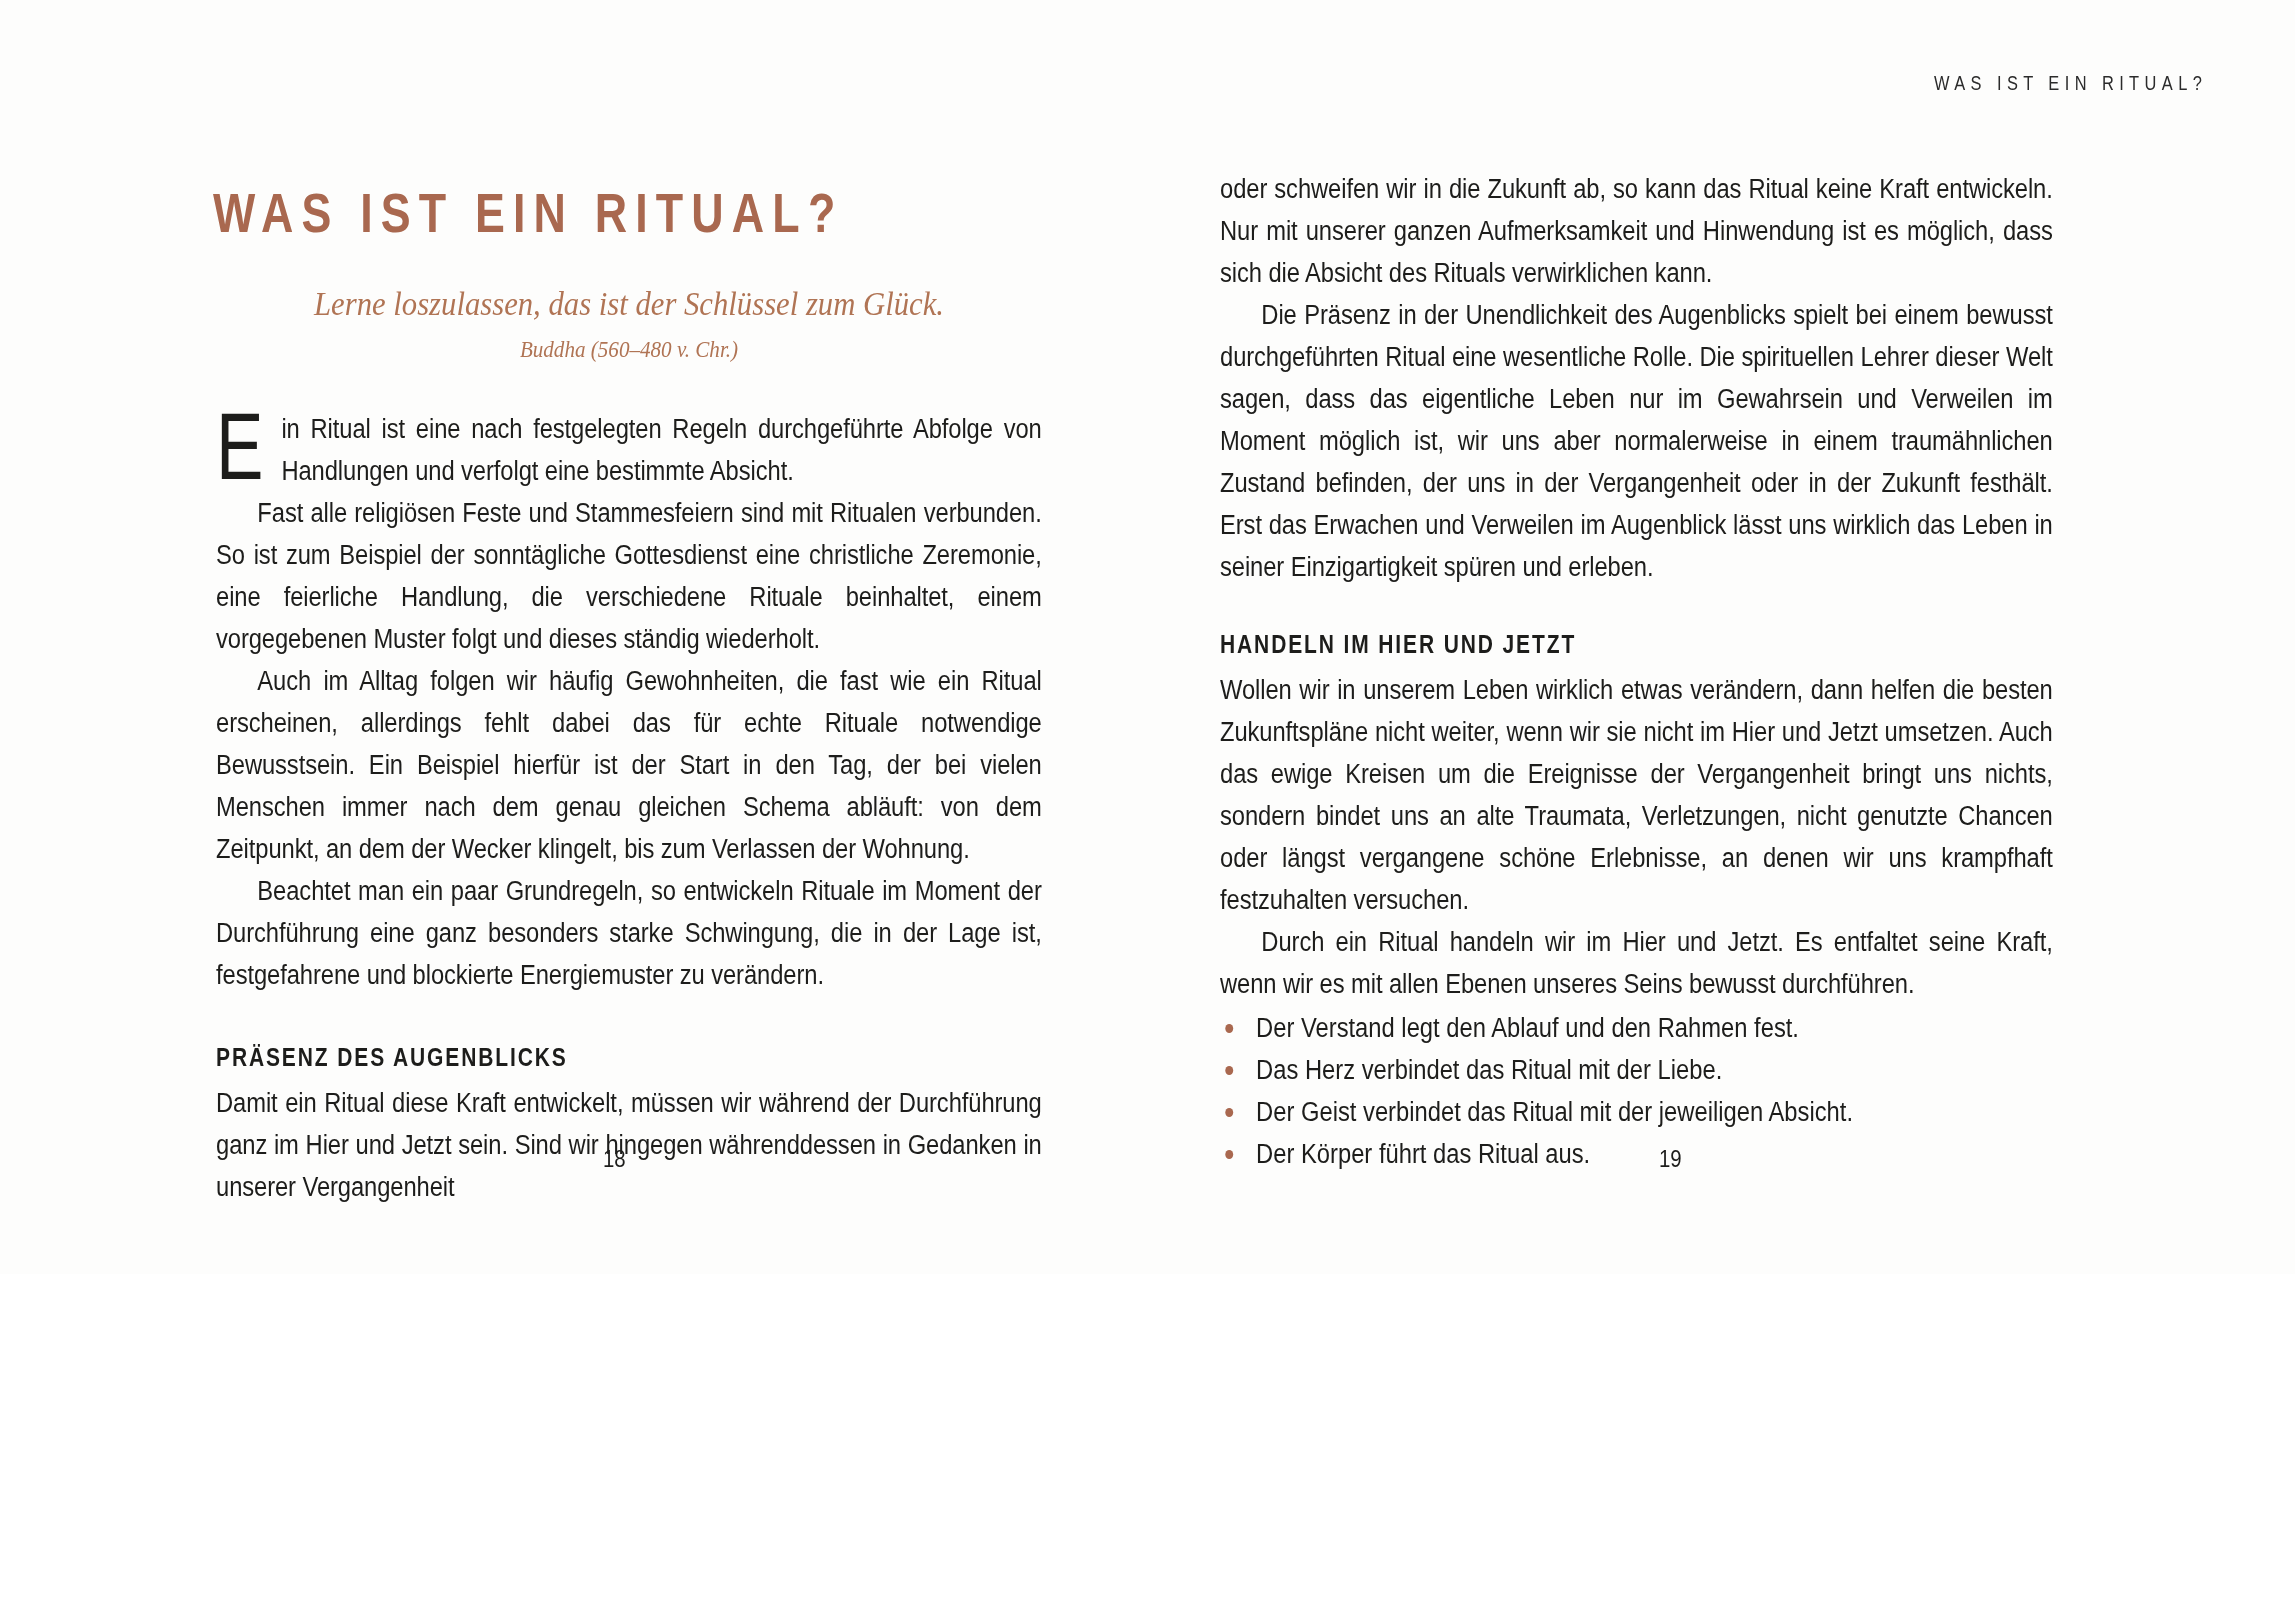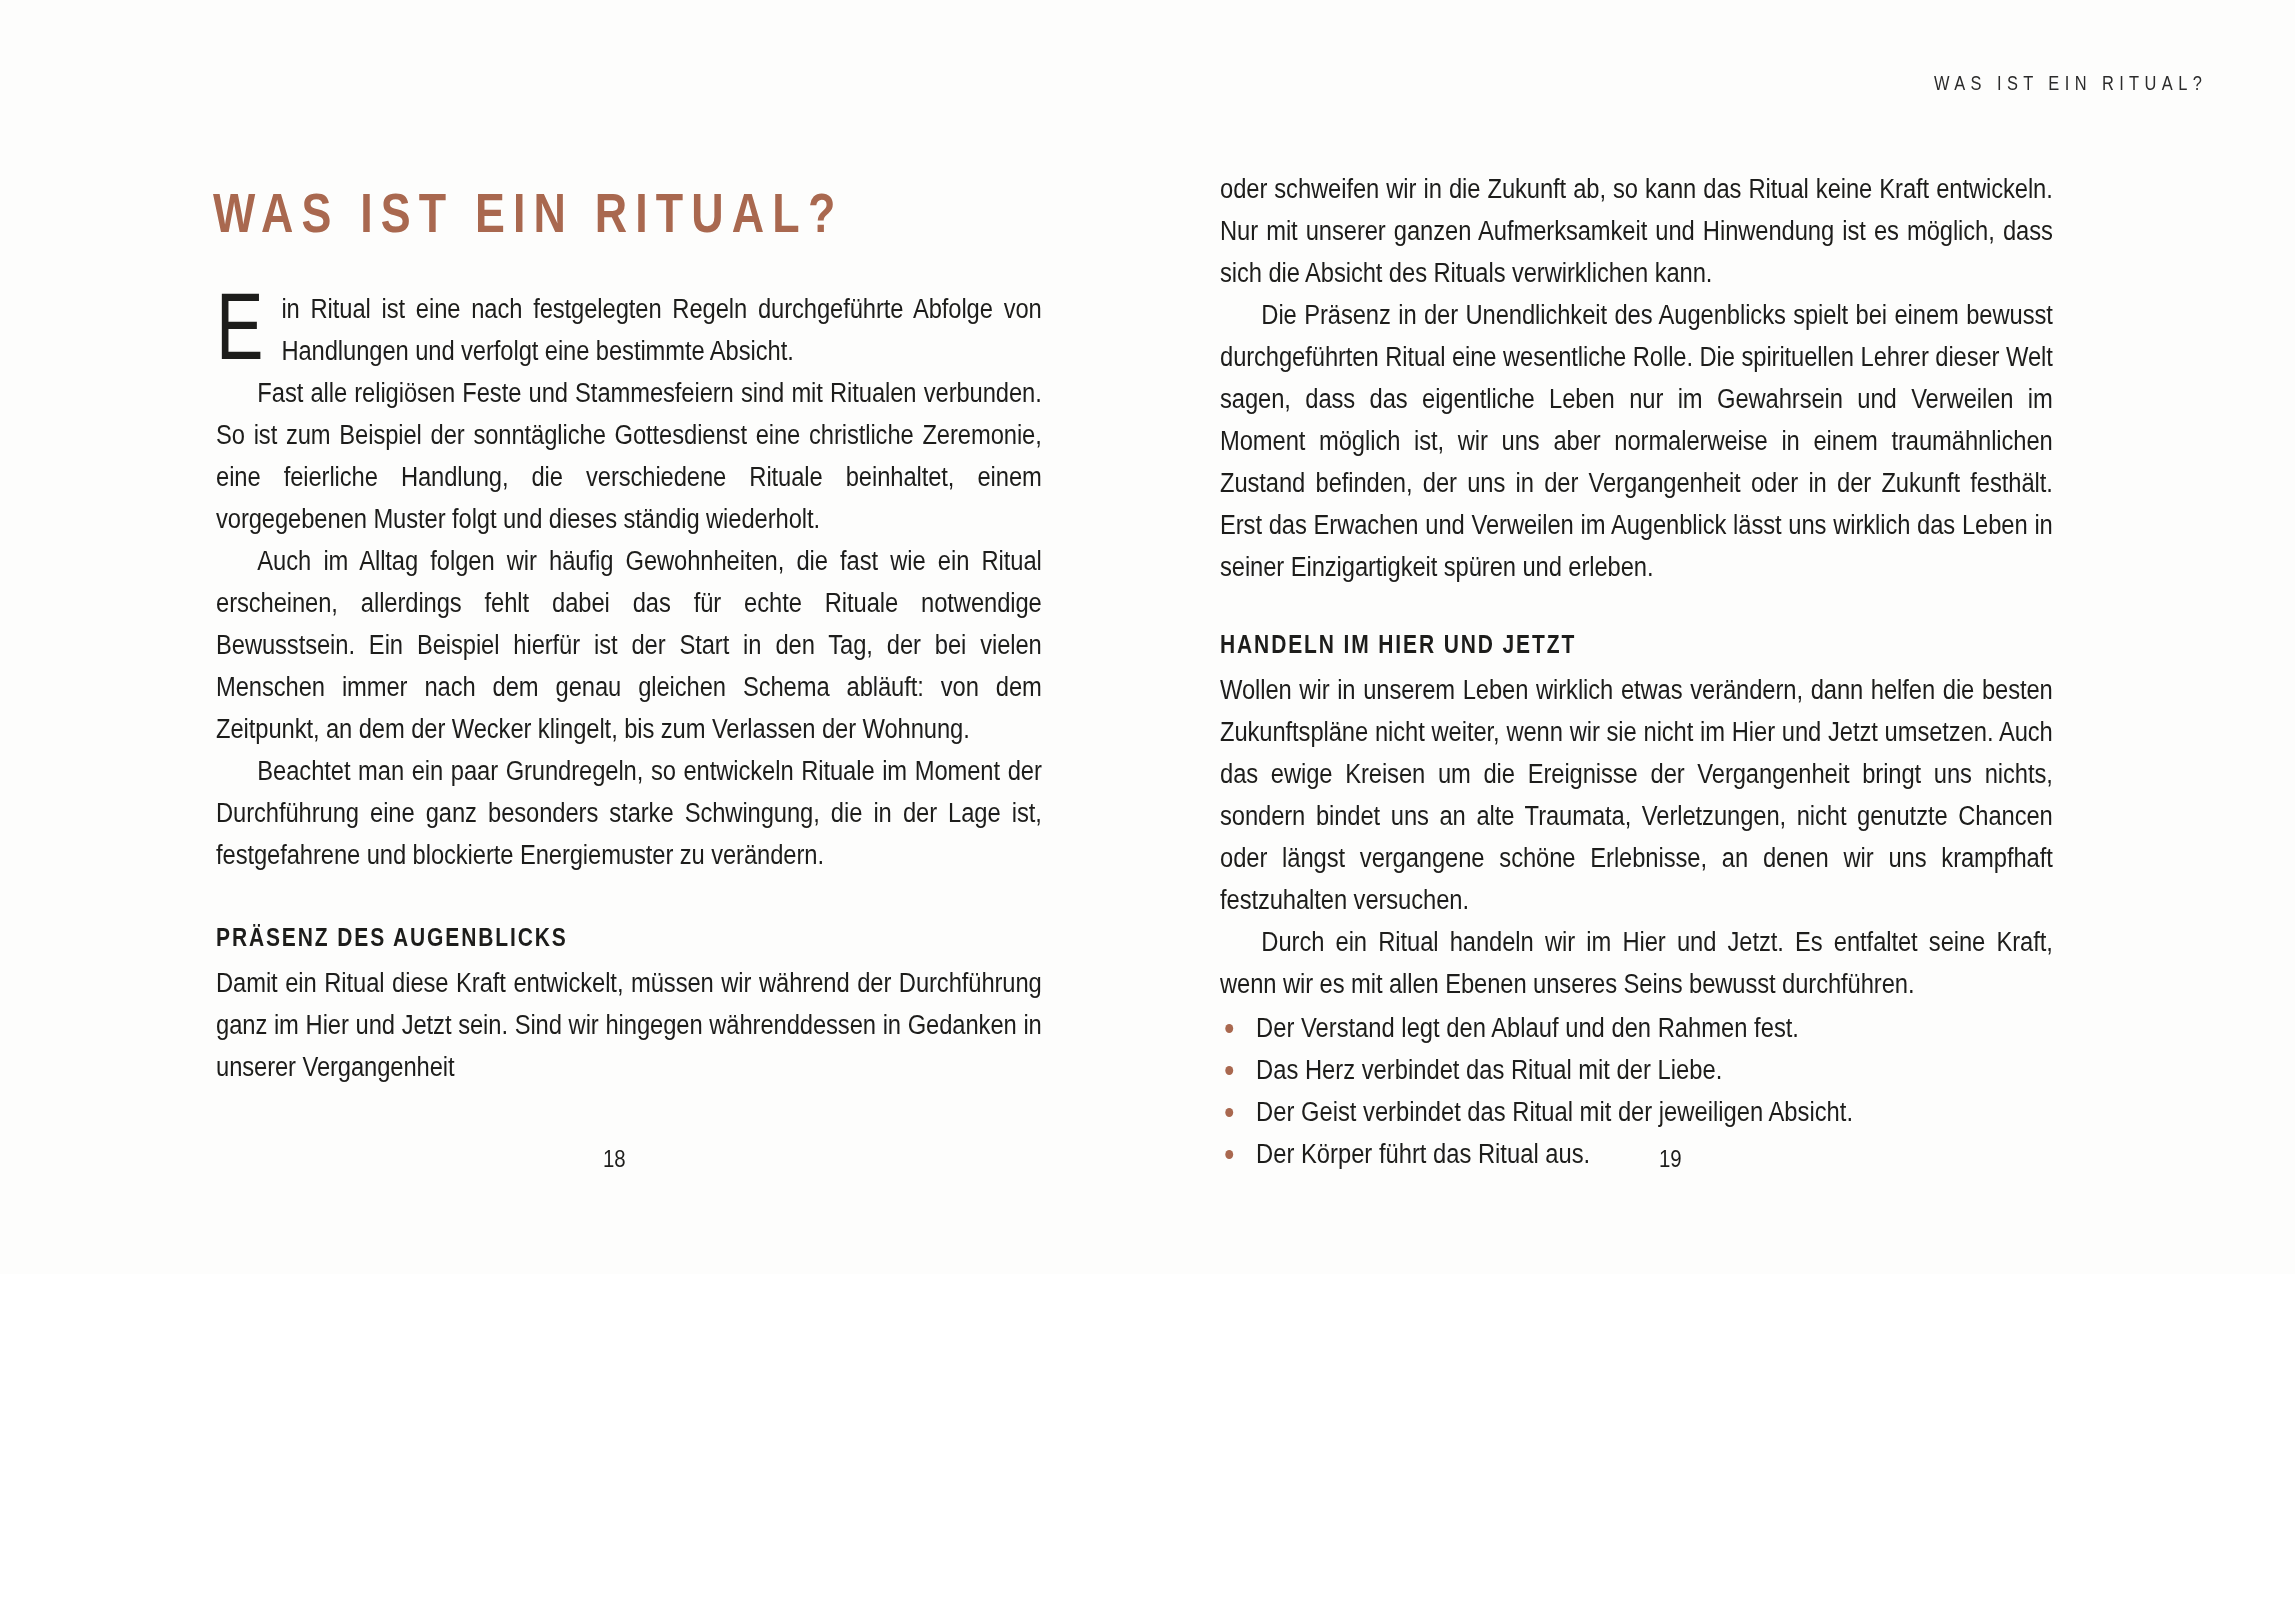--- a/index.html
+++ b/index.html
@@ -182,20 +182,24 @@
 <div class="page">
 
   <div class="running-header">WAS IST EIN RITUAL?</div>
 
   <div class="columns">
 
     <div class="col col-left">
 
       <h1 class="chapter-title">WAS IST EIN RITUAL?</h1>
 
+      <div class="epigraph">
+        <span class="epigraph-quote">Lerne loszulassen, das ist der Schlüssel zum Glück.</span>
+        <span class="epigraph-source">Buddha (560–480 v. Chr.)</span>
+      </div>
 
       <div class="body-block">
 
         <p class="body noindent"><span class="dropcap">E</span><span>in Ritual ist eine nach festgelegten Regeln durchgeführte Abfolge von Handlungen und verfolgt eine bestimmte Absicht.</span></p>
 
         <p class="body indent">Fast alle religiösen Feste und Stammesfeiern sind mit Ritualen verbunden. So ist zum Beispiel der sonntägliche Gottesdienst eine christliche Zeremonie, eine feierliche Handlung, die verschiedene Rituale beinhaltet, einem vorgegebenen Muster folgt und dieses ständig wiederholt.</p>
 
         <p class="body indent">Auch im Alltag folgen wir häufig Gewohnheiten, die fast wie ein Ritual erscheinen, allerdings fehlt dabei das für echte Rituale notwendige Bewusstsein. Ein Beispiel hierfür ist der Start in den Tag, der bei vielen Menschen immer nach dem genau gleichen Schema abläuft: von dem Zeitpunkt, an dem der Wecker klingelt, bis zum Verlassen der Wohnung.</p>
 
         <p class="body indent">Beachtet man ein paar Grundregeln, so entwickeln Rituale im Moment der Durchführung eine ganz besonders starke Schwingung, die in der Lage ist, festgefahrene und blockierte Energiemuster zu verändern.</p>

